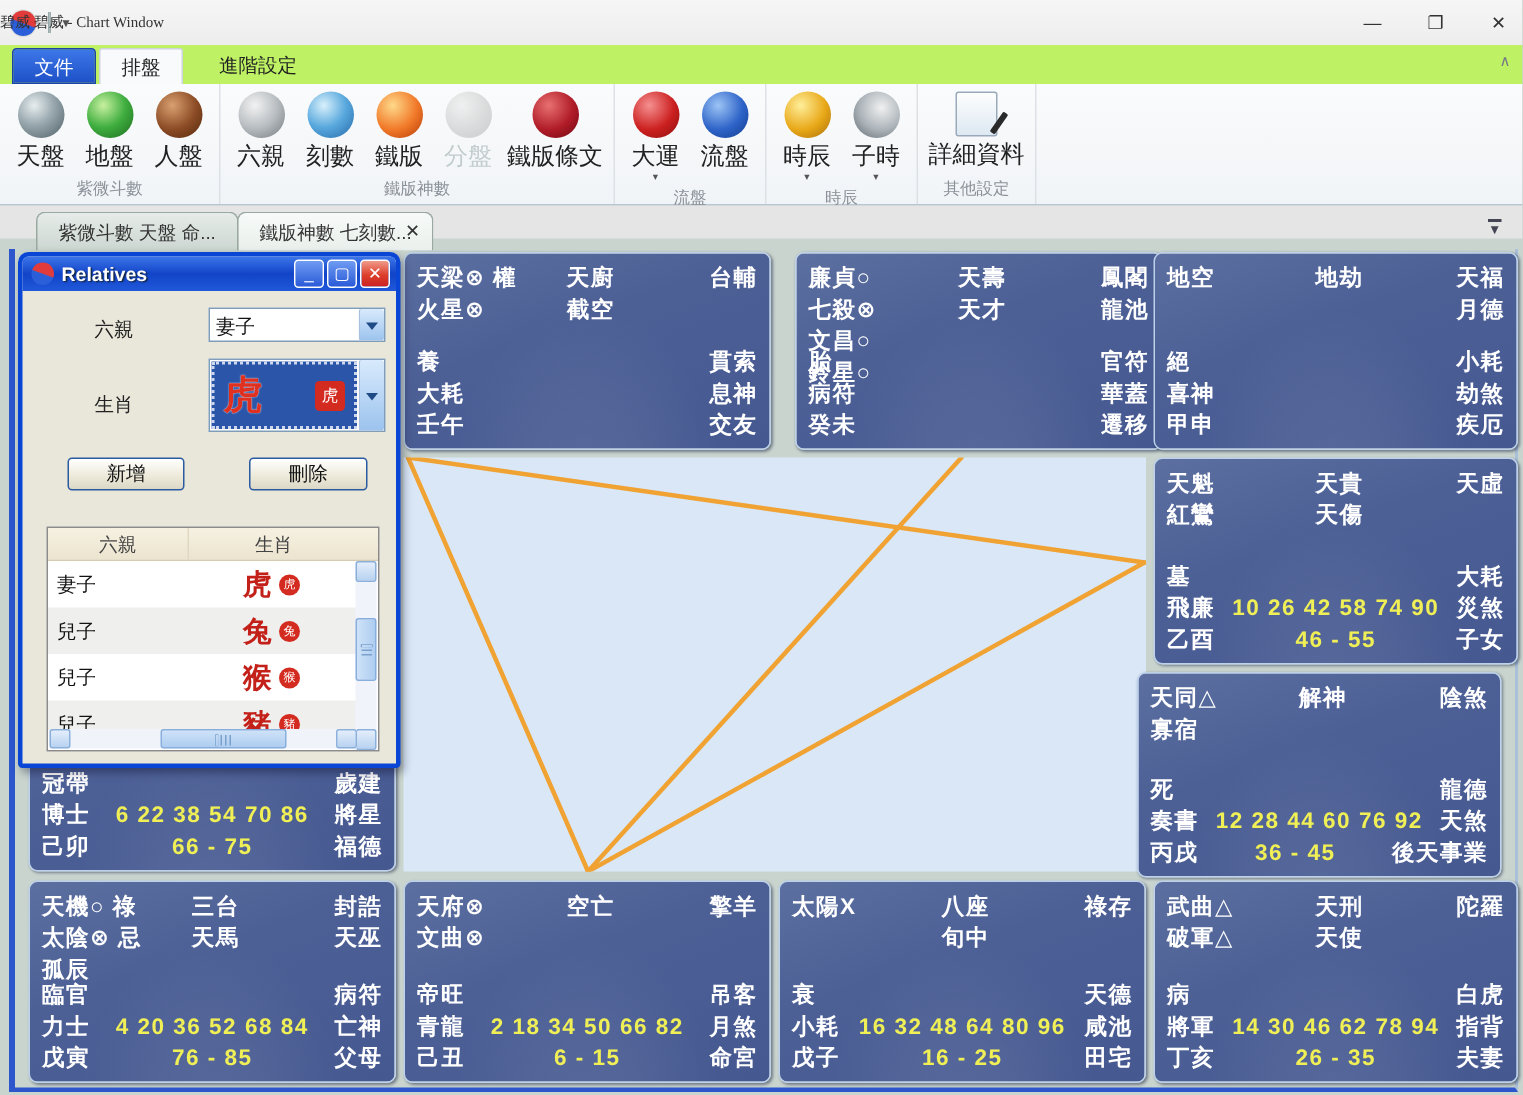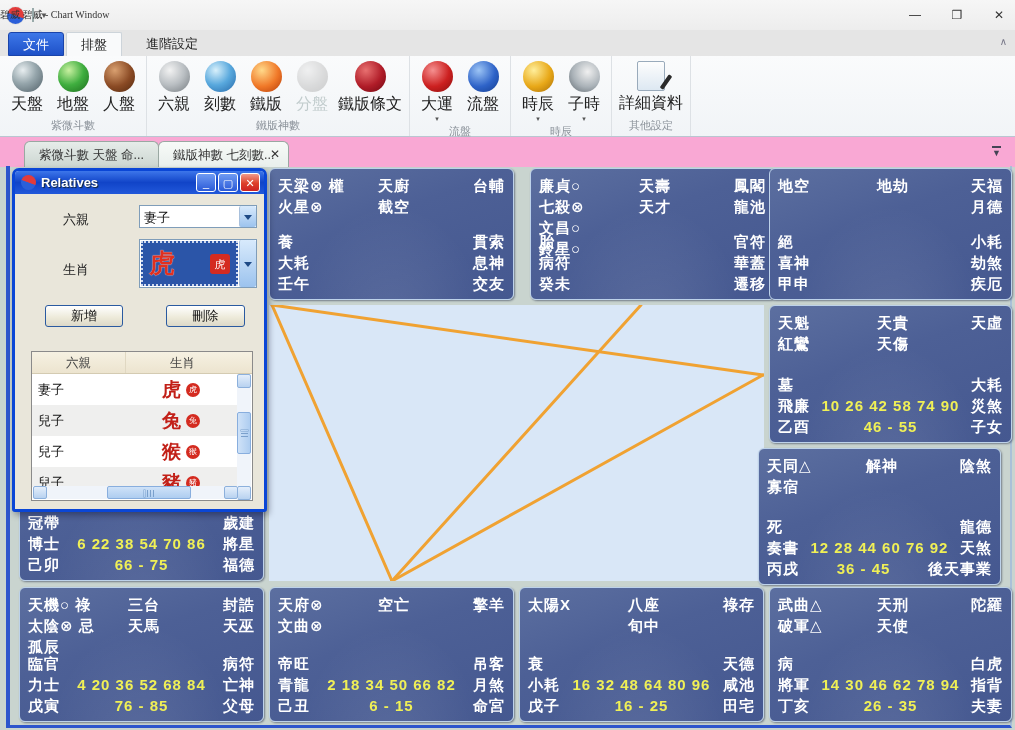--- a/index.html
+++ b/index.html
@@ -12,21 +12,21 @@
     background:linear-gradient(180deg,#f6f6f6,#ededed); display:flex; align-items:center; }
   .app-logo { width:17px; height:17px; border-radius:50%; margin-left:7px;
     background:linear-gradient(200deg,#e23b3b 48%,#2b5fd9 52%); box-shadow:0 0 1px #888; }
   .qat-sep { width:2px; height:14px; border-left:1px solid #9aa; border-right:1px solid #9aa; margin:0 6px 0 8px; }
   .qat-arrow { font-size:8px; color:#555; }
   .win-title { position:absolute; left:0; right:0; text-align:left; font-size:10px; color:#333;font-family:Liberation Serif, serif; }
   .win-btns { position:absolute; right:6px; top:0; height:30px; display:flex; align-items:center; gap:22px; }
   .win-btn { font-size:12px; color:#333; width:20px; text-align:center; cursor:default; }
 
   
-  .menurow { position:absolute; left:0; top:30px; width:1015px; height:26px; background:#e5e5e5; }
+  .menurow { position:absolute; left:0; top:30px; width:1015px; height:26px; background:#bef264; }
   .mtab { position:absolute; top:2px; height:24px; line-height:24px; text-align:center;
     font-size:13px; color:#222; padding:0 14px; }
   .mtab-file { left:8px; background:linear-gradient(180deg,#3d77e8,#1e51c8); color:#fff;
     border-radius:3px 3px 0 0; border:1px solid #1a44aa; }
   .mtab-active { left:66px; background:#f9fafb; border:1px solid #cdd4da; border-bottom:none; border-radius:2px 2px 0 0;text-align:center; }
   .mtab-plain { left:132px; }
   .ribbon-collapse { position:absolute; right:8px; top:6px; font-size:10px; color:#778; }
 
   
   .ribbon { position:absolute; left:0; top:56px; width:1015px; height:81px;
@@ -52,21 +52,21 @@
   .sp-shichen { background:radial-gradient(circle at 35% 30%,#ffee9a,#e8a818 55%,#a86d08); }
   .sp-zishi   { background:radial-gradient(circle at 60% 35%,#f0f0f0,#aab2b8 55%,#5d666d); }
   .ic-doc { width:28px; height:30px; margin-bottom:2px; position:relative;
     background:linear-gradient(180deg,#fdfdfd,#dde8f2); border:1px solid #9ab; border-radius:2px; }
   .ic-doc::after { content:""; position:absolute; right:-4px; bottom:0; width:4px; height:16px;
     background:#2a2a2a; transform:rotate(35deg); border-radius:1px; }
   .disabled { opacity:.55;text-align:center; }
   .disabled .rlabel { color:#9aa; }
 
   
-  .doctabs { position:absolute; left:0; top:137px; width:1015px; height:30px; background:#f9a8d4; }
+  .doctabs { position:absolute; left:0; top:137px; width:1015px; height:22px; background:#e5e5e5; }
   .dtab { position:absolute; top:4px; height:26px; line-height:26px; padding:0 14px; font-size:12.5px;
     color:#333; border:1px solid #9aa8a2; border-bottom:none; border-radius:6px 6px 0 0;
     background:linear-gradient(180deg,#e6ece9,#ccd6d1); }
   .dtab.active { background:linear-gradient(180deg,#f7faf8,#e9efec); }
   .dtab-close { position:absolute; left:270px; top:10px; font-size:12px; color:#333; }
   .dtab-menu { position:absolute; right:14px; top:9px; font-size:9px; color:#445;
     border-top:2px solid #445; padding-top:1px; line-height:8px; }
 
   
   .chartarea { position:absolute; left:6px; top:166px; width:1006px; height:562px;

